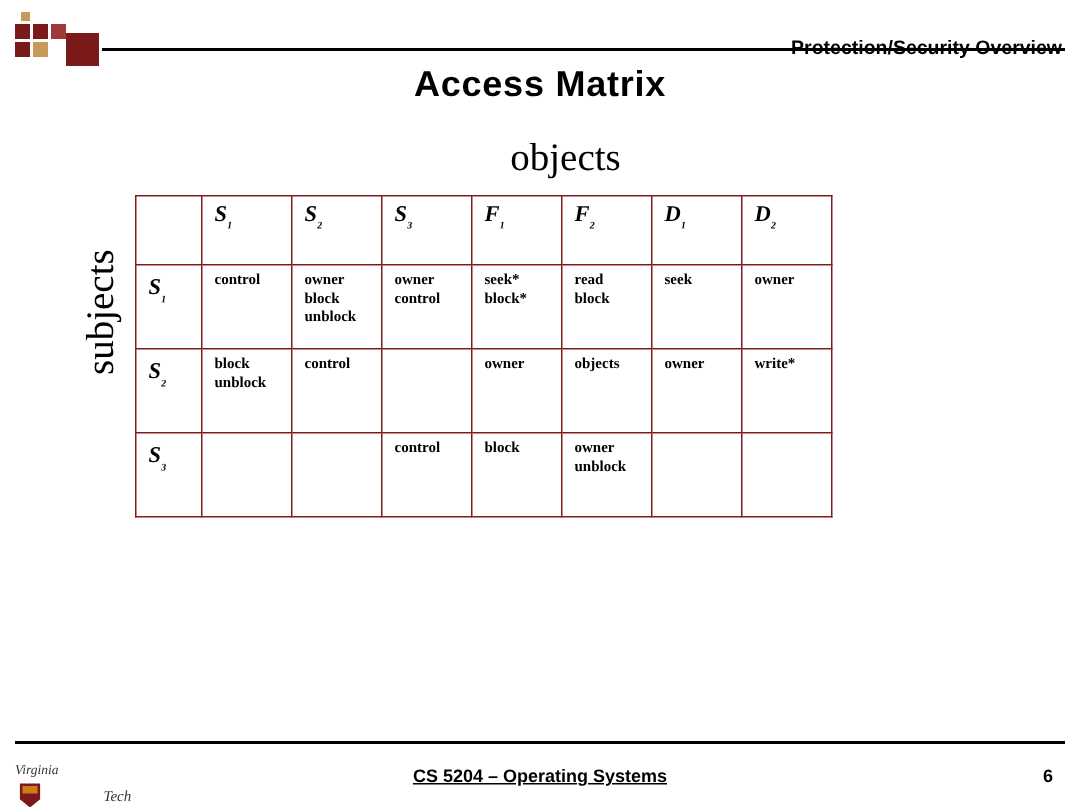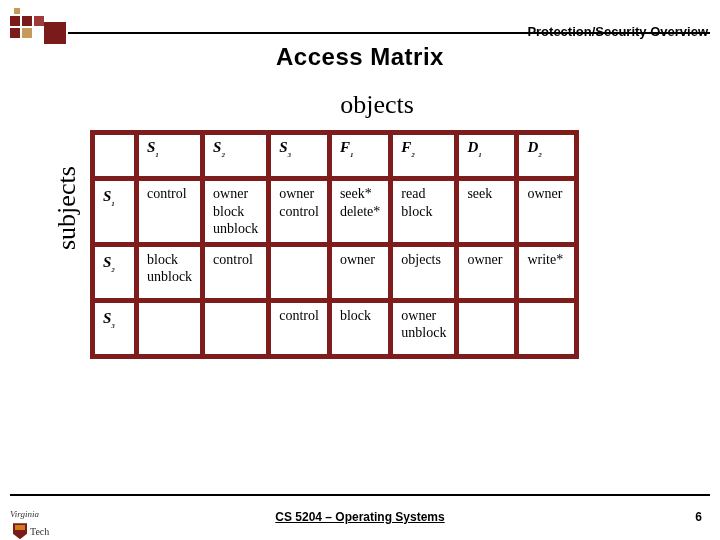--- a/index.html
+++ b/index.html
@@ -65,41 +65,41 @@
     font-size: 26px;
   }
   .matrix {
     position: absolute;
     top: 130px;
     left: 90px;
     border-collapse: collapse;
     font-family: "Times New Roman", Times, serif;
   }
   .matrix th, .matrix td {
-    border: 5px solid #7f1d1d;
+    border: 1px solid #7f1d1d;
     padding: 4px 8px;
     vertical-align: top;
     text-align: left;
     min-height: 40px;
   }
   .matrix th {
     font-style: italic;
     font-weight: bold;
     font-size: 15px;
     width: 60px;
     height: 46px;
   }
   .matrix th.corner {
     width: 44px;
     font-style: normal;
     font-weight: normal;
   }
   .matrix td {
-    font-size: 14px;
-    font-weight: normal;
+    font-size: 10px;
+    font-weight: bold;
     line-height: 1.25;
     height: 56px;
   }
   .matrix .rowhead {
     font-style: italic;
     font-weight: bold;
     font-size: 15px;
     width: 44px;
     vertical-align: top;
     padding-top: 6px;
@@ -148,21 +148,21 @@
     vertical-align: middle;
     margin: 0 3px;
     position: relative;
   }
   .vt-logo .shield::after {
     content: "";
     position: absolute;
     left: 2px; top: 2px; right: 2px; height: 5px;
     background: #d07a1b;
   }
-  .vt-logo .bot { font-size: 10px; color: #333; line-height: 1; }
+  .vt-logo .bot { font-size: 10px; font-style: italic; color: #333; line-height: 1; margin-left: 39px; }
 </style>
 </head>
 <body>
 
 <div class="ornament">
     <div class="sq" style="left: 0px; top: 8px; width: 10px; height: 10px; background: rgb(122, 26, 26);"></div>
     <div class="sq" style="left: 12px; top: 8px; width: 10px; height: 10px; background: rgb(122, 26, 26);"></div>
     <div class="sq" style="left: 24px; top: 8px; width: 10px; height: 10px; background: rgb(160, 58, 58);"></div>
     <div class="sq" style="left: 0px; top: 20px; width: 10px; height: 10px; background: rgb(122, 26, 26);"></div>
     <div class="sq" style="left: 12px; top: 20px; width: 10px; height: 10px; background: rgb(197, 154, 90);"></div>
@@ -207,21 +207,21 @@
         </td>
         <td>
           <div class="cell-lines">
             <span>owner</span>
             <span>control</span>
           </div>
         </td>
         <td>
           <div class="cell-lines">
             <span>seek*</span>
-            <span>delete*</span>
+            <span>block*</span>
           </div>
         </td>
         <td>
           <div class="cell-lines">
             <span>read</span>
             <span>block</span>
           </div>
         </td>
         <td>
           <div class="cell-lines">

